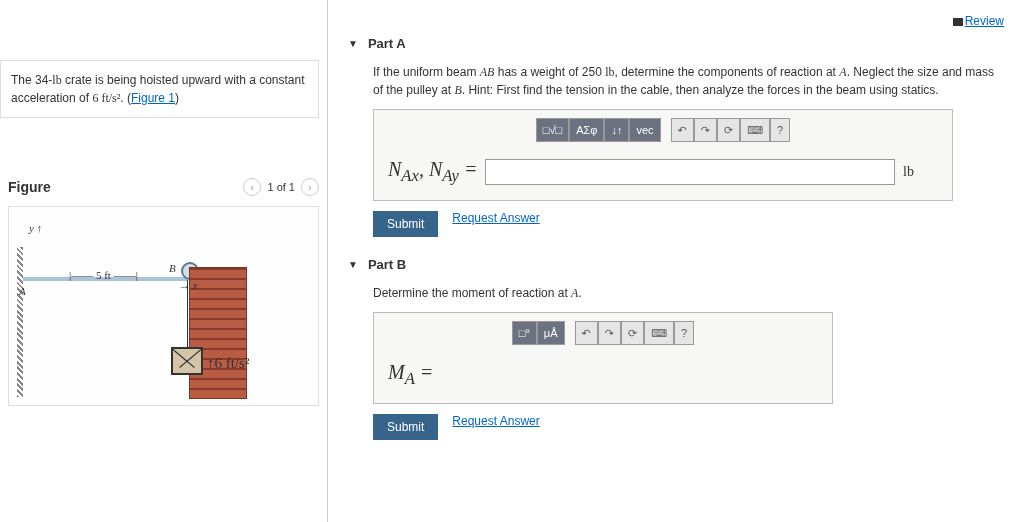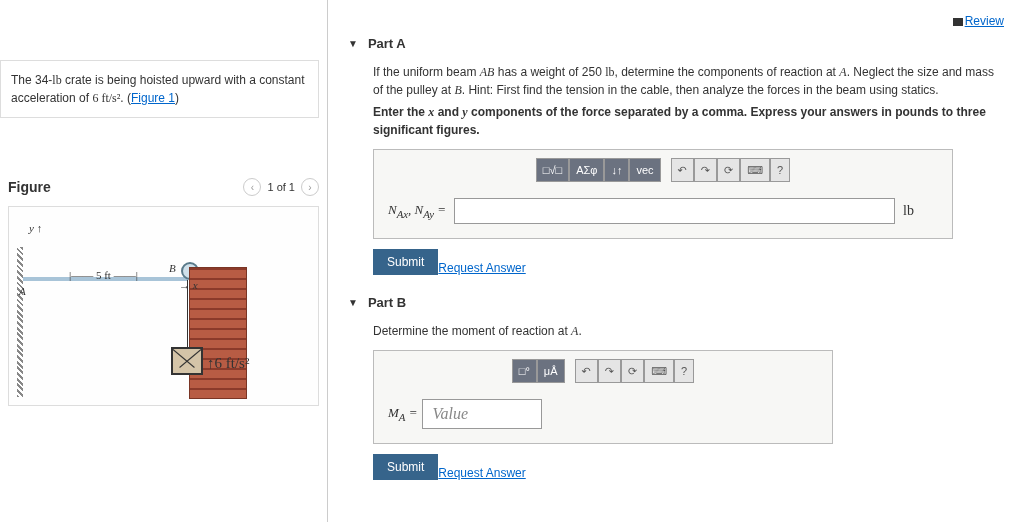--- a/index.html
+++ b/index.html
@@ -20,24 +20,24 @@
 .part-header { display: flex; align-items: center; font-weight: bold; font-size: 13px; margin-bottom: 12px; }
 .part-toggle { cursor: pointer; margin-right: 10px; font-size: 10px; }
 .part-body { padding-left: 25px; }
 .instruction { font-size: 12px; line-height: 1.5; margin-bottom: 4px; }
 .instruction b { font-weight: bold; }
 .answer-box { border: 1px solid #bbb; background: #f7f7f5; margin: 10px 0; padding: 0; width: 580px; }
 .toolbar { display: flex; justify-content: center; padding: 8px; gap: 0; }
 .tb-btn { border: 1px solid #999; background: #6b7280; color: #fff; font-size: 11px; padding: 4px 6px; cursor: pointer; height: 24px; display: flex; align-items: center; }
 .tb-btn.light { background: #e5e5e5; color: #555; }
 .answer-row { display: flex; align-items: center; padding: 8px 14px 14px; gap: 8px; }
-.answer-label { font-family: 'Times New Roman', serif; font-style: italic; font-size: 13px; }
+.answer-label { font-family: 'Times New Roman', serif; font-style: italic; font-size: 20px; }
 .answer-input { border: 1px solid #999; height: 26px; flex: 1; padding: 2px 6px; background: #fff; }
 .answer-unit { font-family: 'Times New Roman', serif; font-size: 14px; width: 35px; }
-.submit-row { display: flex; align-items: flex-end; margin-top: 8px; }
+.submit-row { display: flex; align-items: flex-start; gap: 14px; margin-top: 8px; }
 .submit-btn { background: #36648b; color: #fff; border: none; padding: 6px 14px; font-size: 12px; cursor: pointer; }
 .request-link { color: #0066cc; text-decoration: underline; font-size: 12px; cursor: pointer; }
 .value-units-row { display: flex; align-items: center; padding: 8px 14px 14px; gap: 4px; }
 .vu-box { border: 1px solid #999; background: #fff; height: 30px; font-family: 'Times New Roman', serif; font-style: italic; font-size: 16px; color: #888; display: flex; align-items: center; padding: 0 10px; }
 .link1 { color: #0066cc; text-decoration: underline; cursor: pointer; }
 .serif { font-family: 'Times New Roman', serif; }
 
 .fig-wall { position: absolute; left: 8px; top: 40px; width: 6px; height: 150px; background: repeating-linear-gradient(45deg,#888,#888 2px,#fff 2px,#fff 4px); }
 .fig-beam { position: absolute; left: 14px; top: 70px; width: 165px; height: 4px; background: #a8c4d8; }
 .fig-brick { position: absolute; left: 180px; top: 60px; width: 58px; height: 132px; background: repeating-linear-gradient(0deg,#b85c44,#b85c44 8px,#8b3a2a 8px,#8b3a2a 10px); border: 1px solid #7a3525; }
@@ -95,23 +95,20 @@
 
     <div class="part">
       <div class="part-header">
         <span class="part-toggle">▼</span>
         <span>Part A</span>
       </div>
       <div class="part-body">
         <div class="instruction">
           <span>If the uniform beam </span><span class="serif" style="font-style:italic">AB</span><span> has a weight of 250 </span><span class="serif">lb</span><span>, determine the components of reaction at </span><span class="serif" style="font-style:italic">A</span><span>. Neglect the size and mass of the pulley at </span><span class="serif" style="font-style:italic">B</span><span>. Hint: First find the tension in the cable, then analyze the forces in the beam using statics.</span>
         </div>
-        <div class="instruction">
-          <b><span>Enter the </span><span class="serif" style="font-style:italic">x</span><span> and </span><span class="serif" style="font-style:italic">y</span><span> components of the force separated by a comma. Express your answers in pounds to three significant figures.</span></b>
-        </div>
         <div class="answer-box">
           <div class="toolbar">
             <div class="tb-btn">□√□</div>
             <div class="tb-btn">ΑΣφ</div>
             <div class="tb-btn">↓↑</div>
             <div class="tb-btn">vec</div>
             <div style="width:10px"></div>
             <div class="tb-btn light">↶</div>
             <div class="tb-btn light">↷</div>
             <div class="tb-btn light">⟳</div>
@@ -146,21 +143,20 @@
             <div class="tb-btn">μÅ</div>
             <div style="width:10px"></div>
             <div class="tb-btn light">↶</div>
             <div class="tb-btn light">↷</div>
             <div class="tb-btn light">⟳</div>
             <div class="tb-btn light">⌨</div>
             <div class="tb-btn light">?</div>
           </div>
           <div class="value-units-row">
             <span class="answer-label">M<sub>A</sub> =</span>
-            <div class="vu-box" style="width:120px">Value</div>
           </div>
         </div>
         <div class="submit-row">
           <button class="submit-btn">Submit</button>
           <a class="request-link">Request Answer</a>
         </div>
       </div>
     </div>
 
   </div>

